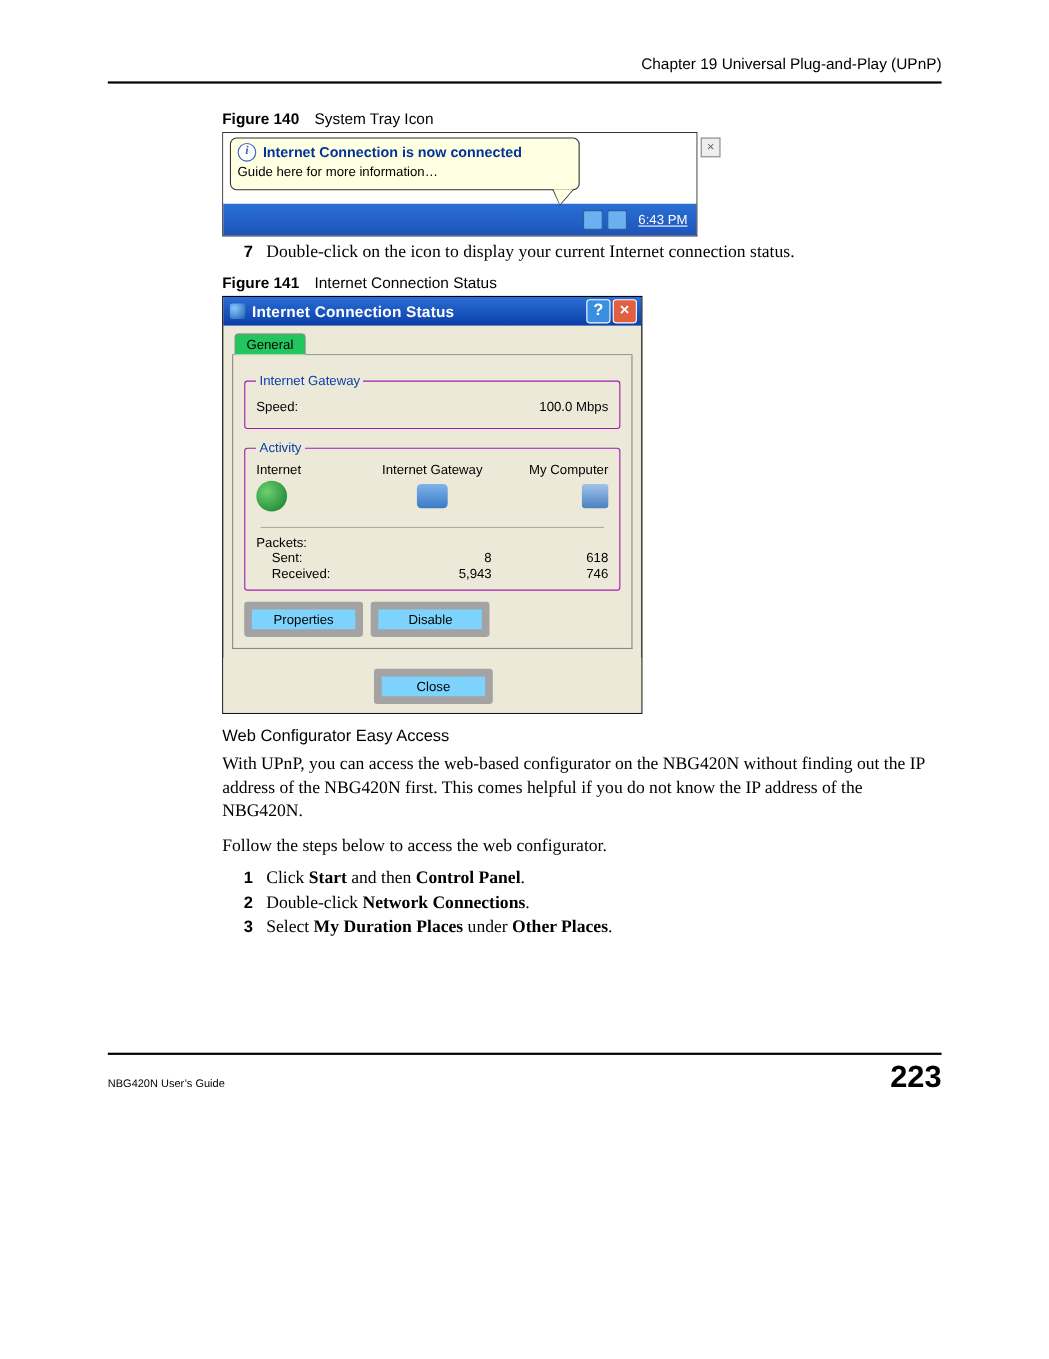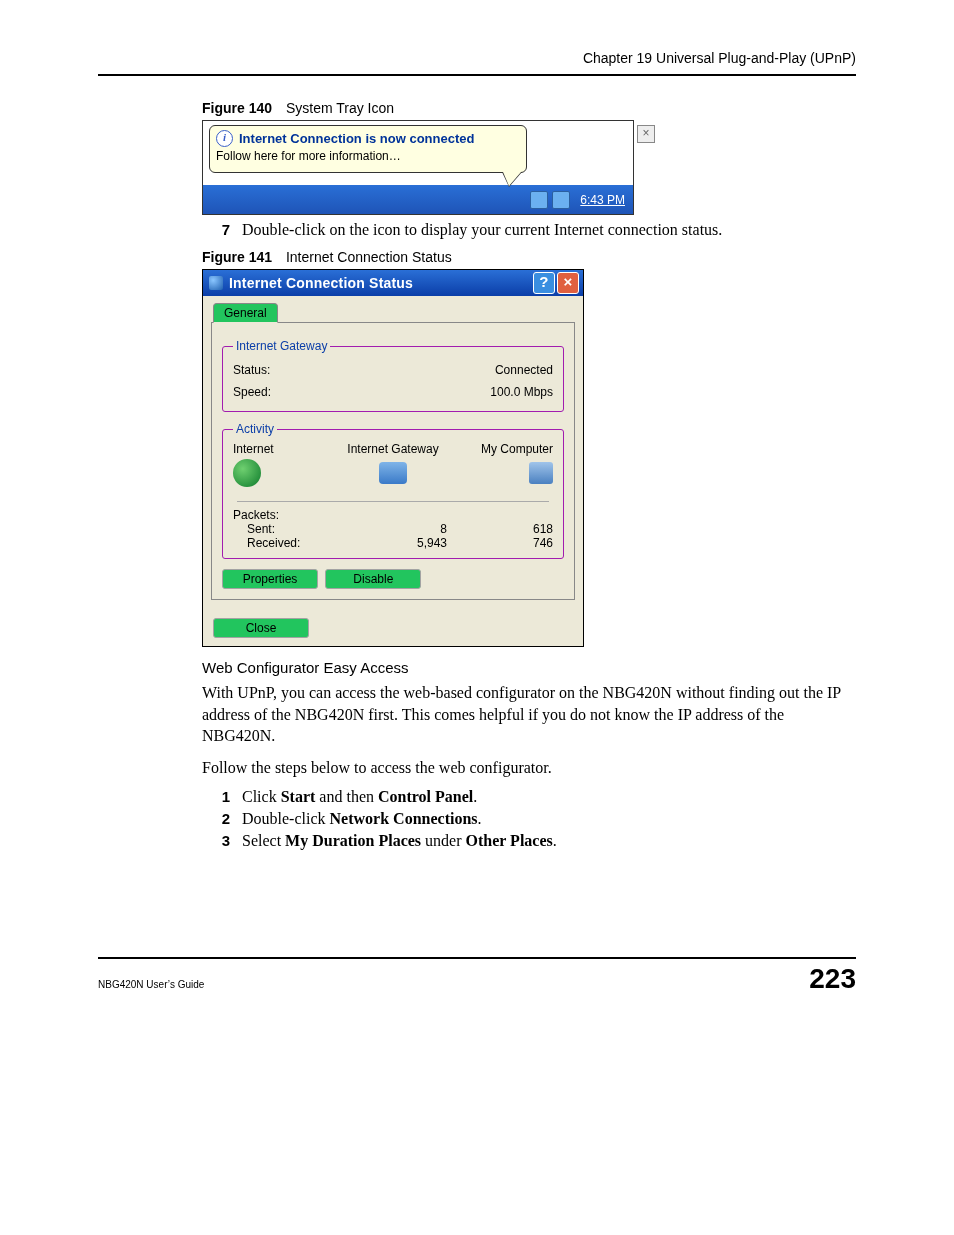--- a/index.html
+++ b/index.html
@@ -281,30 +281,30 @@
   .packets-table .prow {
     display: flex;
   }
   .packets-table .pname { width: 120px; padding-left: 14px; }
   .packets-table .pval  { width: 80px; text-align: right; }
   .packets-table .pval2 { flex: 1; text-align: right; }
   .btn {
     display: inline-block;
     min-width: 74px;
     padding: 2px 10px;
-    background: #22c55e;
-    border: 1px solid #a3a3a3;
+    background: #7dd3fc;
+    border: 7px solid #a3a3a3;
     border-radius: 3px;
     font-size: 12px;
     text-align: center;
     margin-right: 4px;
   }
   .dlg-footer {
     display: flex;
-    justify-content: flex-start;
+    justify-content: center;
     padding: 10px 4px 8px 10px;
     background: #ece9d8;
   }
 
   
   .section-heading {
     font-family: Arial, Helvetica, sans-serif;
     font-weight: normal;
     font-size: 15px;
     margin: 6px 0 6px 0;
@@ -376,21 +376,21 @@
       <span class="figtitle">System Tray Icon</span>
     </div>
 
     <div class="fig140">
       <div class="balloon-area">
         <div class="balloon">
           <div class="balloon-title">
             <span class="info-icon">i</span>
             <span>Internet Connection is now connected</span>
           </div>
-          <div class="balloon-sub">Follow here for more information…</div>
+          <div class="balloon-sub">Guide here for more information…</div>
         </div>
         <div class="balloon-close">×</div>
         <div class="balloon-tail-border"></div>
         <div class="balloon-tail"></div>
       </div>
       <div class="taskbar">
         <span class="tray-icon-sq"></span>
         <span class="tray-icon-sq"></span>
         <span class="tray-time">6:43 PM</span>
       </div>
@@ -415,24 +415,20 @@
         <span class="tbbtn close">×</span>
       </div>
       <div class="dlg-body">
         <div class="tab-strip">
           <span class="tab">General</span>
         </div>
         <div class="tab-panel">
 
           <fieldset class="groupbox">
             <legend>Internet Gateway</legend>
-            <div class="kvrow">
-              <span>Status:</span>
-              <span>Connected</span>
-            </div>
             <div class="kvrow">
               <span>Speed:</span>
               <span>100.0 Mbps</span>
             </div>
           </fieldset>
 
           <fieldset class="groupbox">
             <legend>Activity</legend>
             <div class="activity-cols">
               <div class="col-left">

